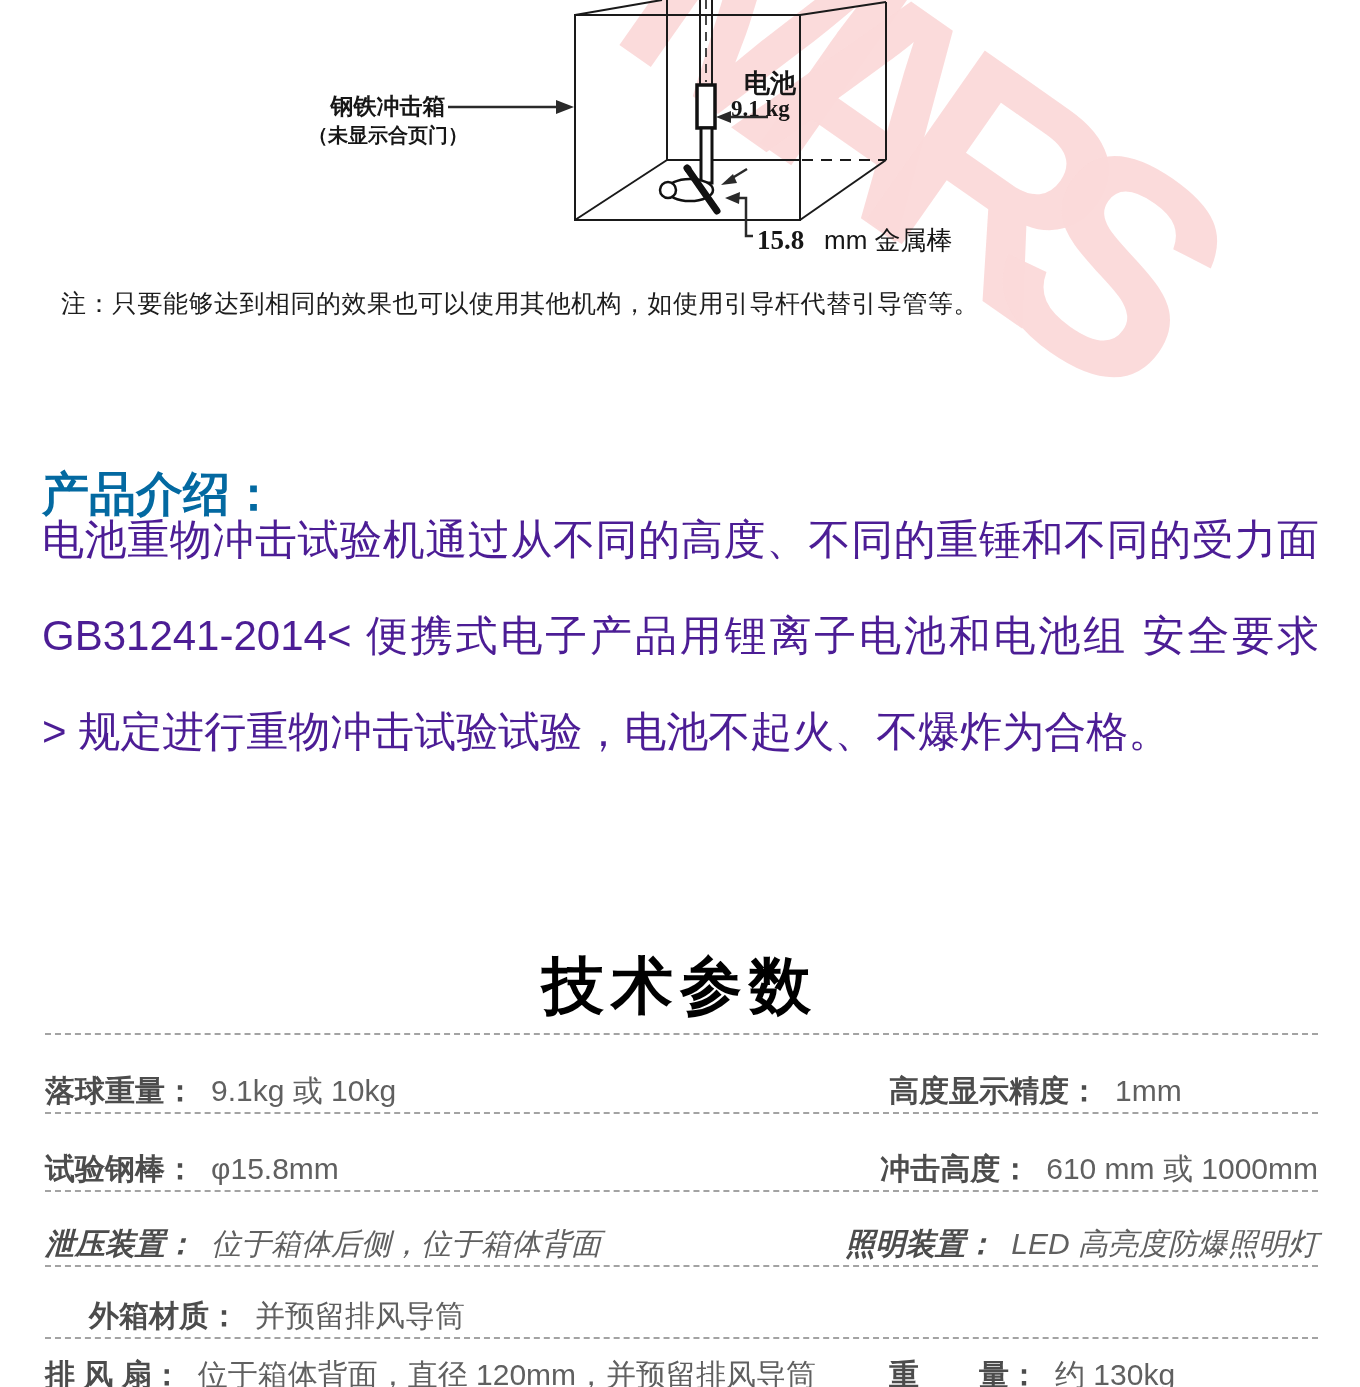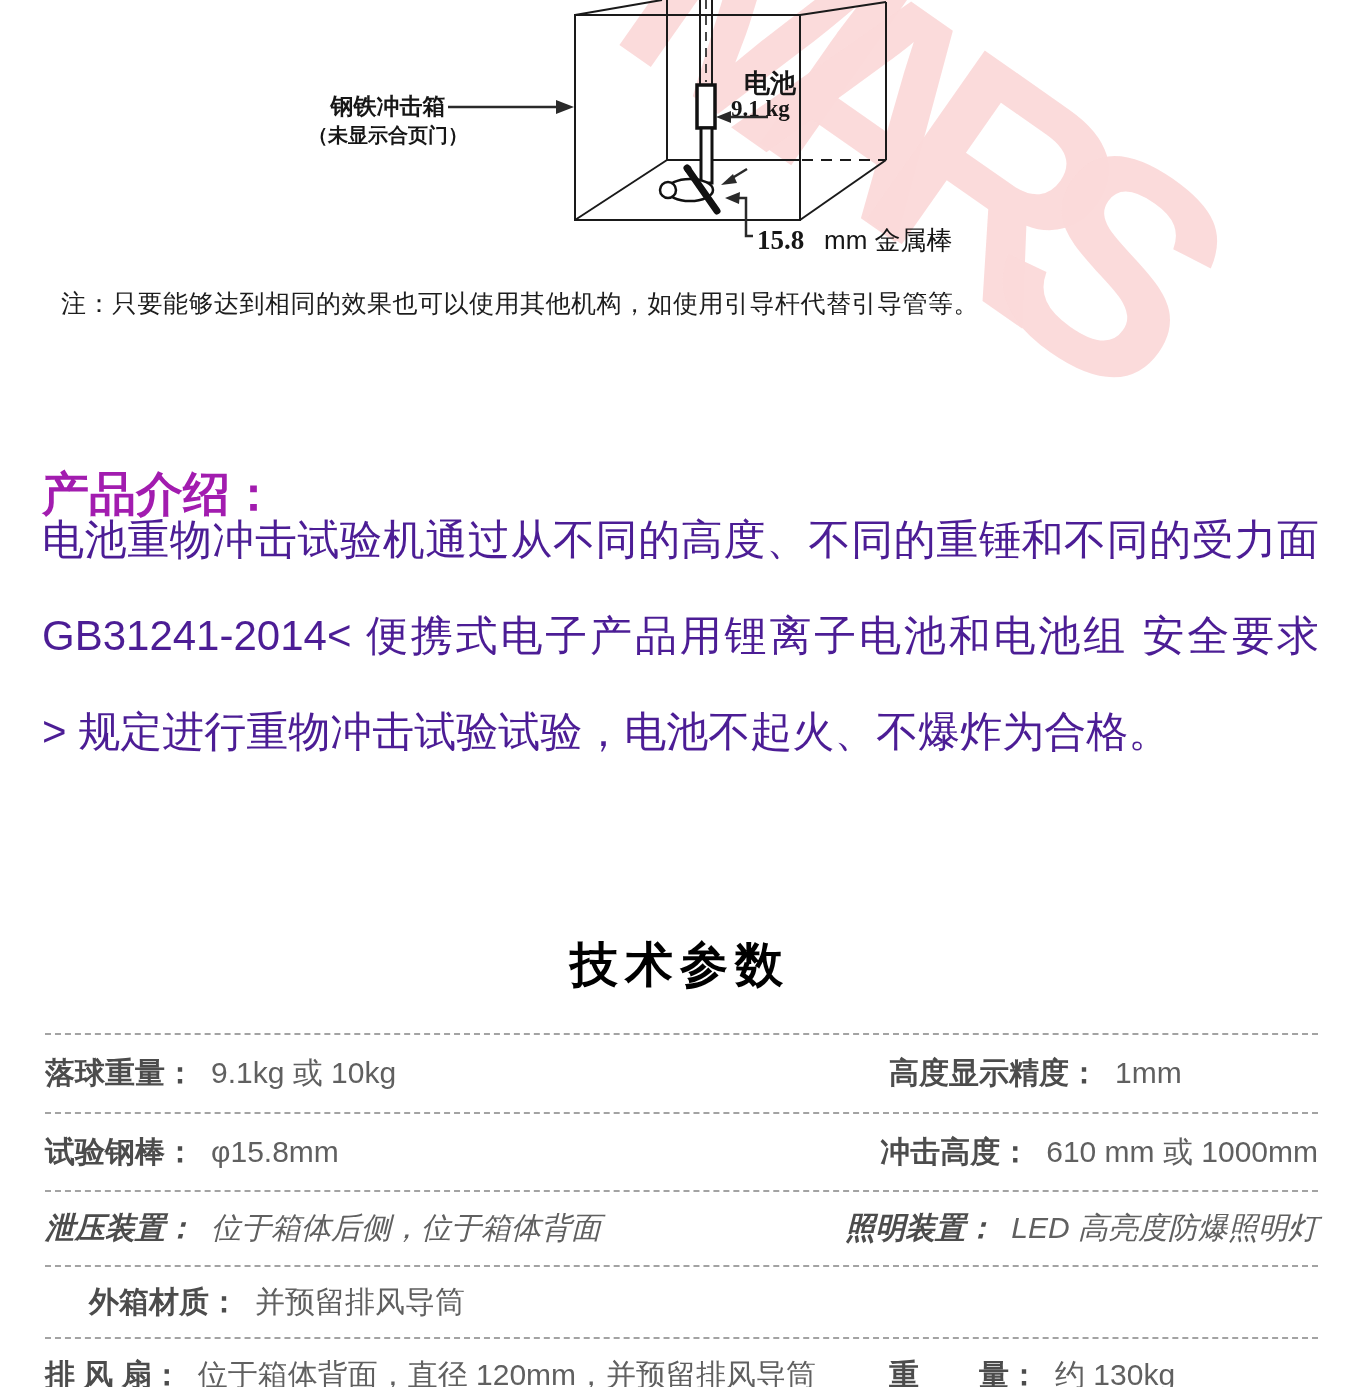--- a/index.html
+++ b/index.html
@@ -26,39 +26,39 @@
   .dg-cjk{font-family:"Liberation Sans","DejaVu Sans",sans-serif;font-weight:bold;}
   .dg-serif{font-family:"Liberation Serif","DejaVu Serif",serif;font-weight:bold;}
   
   .note{
     position:absolute;left:61px;top:287px;z-index:1;
     font-size:25px;color:#1d1d1d;letter-spacing:.5px;
   }
   
   .intro-heading{
     position:absolute;left:42px;top:424px;z-index:1;
-    font-size:47px;font-weight:800;color:#a21caf;font-family:Liberation Mono, monospace;
+    font-size:47px;font-weight:800;color:#0369a1;font-family:Liberation Mono, monospace;
   }
   .intro-body{
     position:absolute;left:42px;top:492px;width:1277px;z-index:1;
     font-size:42px;color:#4c1d95;
   }
   .intro-line{height:96px;line-height:96px;white-space:nowrap;}
   .intro-line.j{
     white-space:normal;
     text-align:justify;text-align-last:justify;
   }
   
   .specs-heading{
     position:absolute;left:0;top:893px;width:1360px;z-index:1;
-    text-align:center;font-size:48px;font-weight:800;color:#000000;
+    text-align:center;font-size:62px;font-weight:800;color:#000000;
     letter-spacing:7px;
   }
   .spec-table{position:absolute;left:45px;top:1033px;width:1273px;z-index:1;}
-  .spec-row{display:flex;border-top:2px dashed #a3a3a3;align-items:center;}
+  .spec-row{display:flex;border-top:2px dashed #a3a3a3;align-items:flex-end;}
   .spec-row.h1{height:77px;}
   .spec-row.h2{height:76px;}
   .spec-row.h3{height:73px;font-style:italic;}
   .spec-row.h4{height:70px;}
   .spec-row.h5{height:120px;align-items:flex-start;padding-top:16px;}
   .spec-cell{display:flex;align-items:baseline;white-space:nowrap;}
   .spec-cell.left{width:800px;}
   .spec-cell.right{flex:1;margin-left:44px;}
   .spec-label{font-size:30px;font-weight:700;color:#4c4c4c;}
   .spec-value{font-size:30px;color:#606060;margin-left:16px;}

